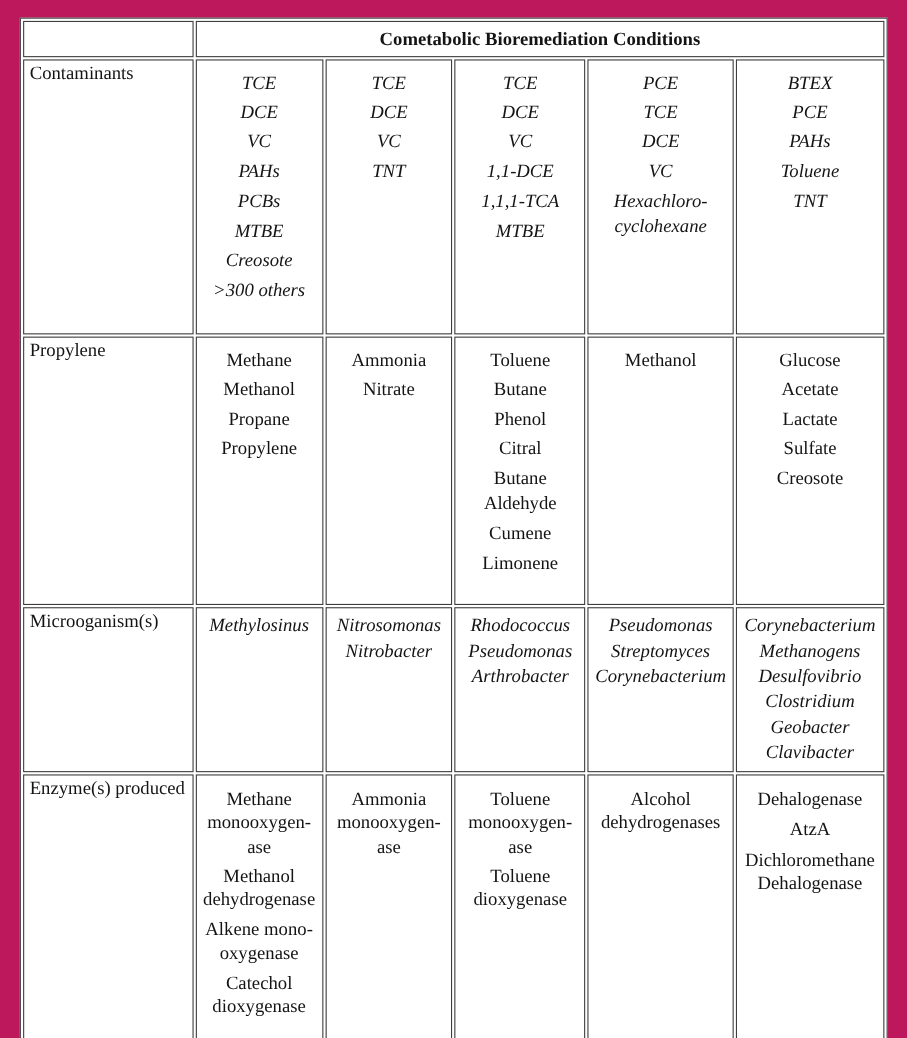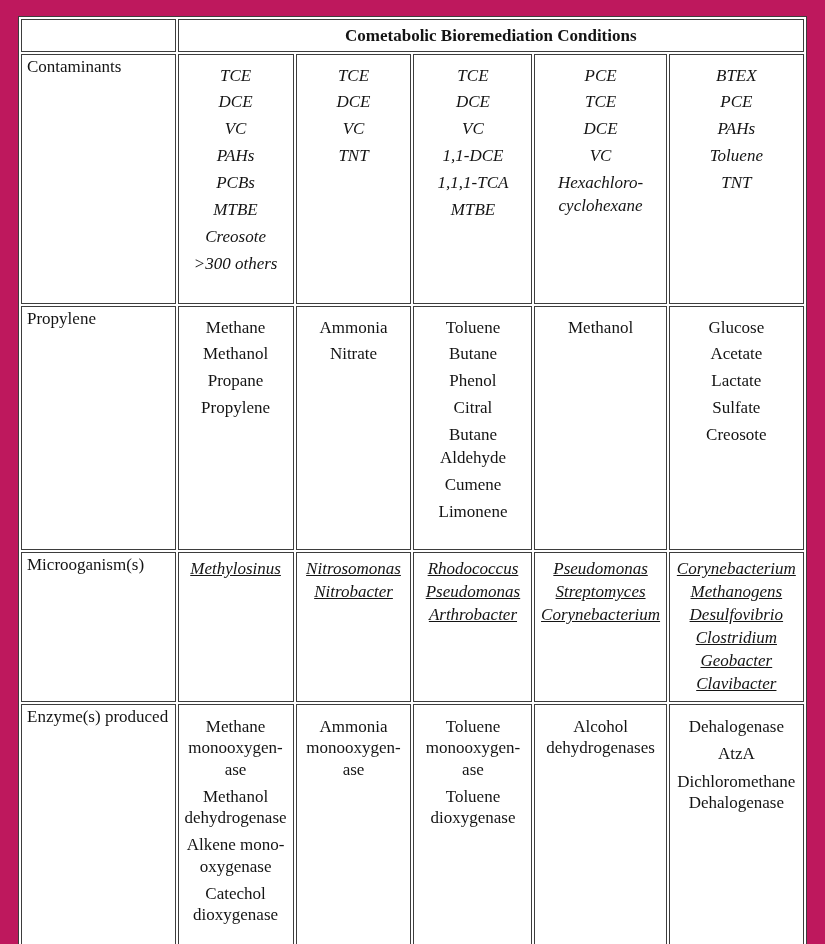--- a/index.html
+++ b/index.html
@@ -64,21 +64,21 @@
     text-align: center;
     padding: 5px 2px;
   }
   .cell-item {
     line-height: 1.32;
     margin: 4.5px 0;
     white-space: pre-line;
   }
   tr.row-contaminants td.content-cell { height: 238px; font-style: italic; }
   tr.row-substrates   td.content-cell { height: 232px; }
-  tr.row-micro        td.content-cell { height: 138px; text-decoration: underline; }
+  tr.row-micro        td.content-cell { height: 138px; }
   tr.row-enzymes      td.content-cell { height: 238px; }
   tr.row-micro .cell-item {
     font-style: italic;
     margin: 0;
     line-height: 1.35;
   }
   tr.row-enzymes .cell-item {
     margin: 6px 0;
     line-height: 1.25;
   }

